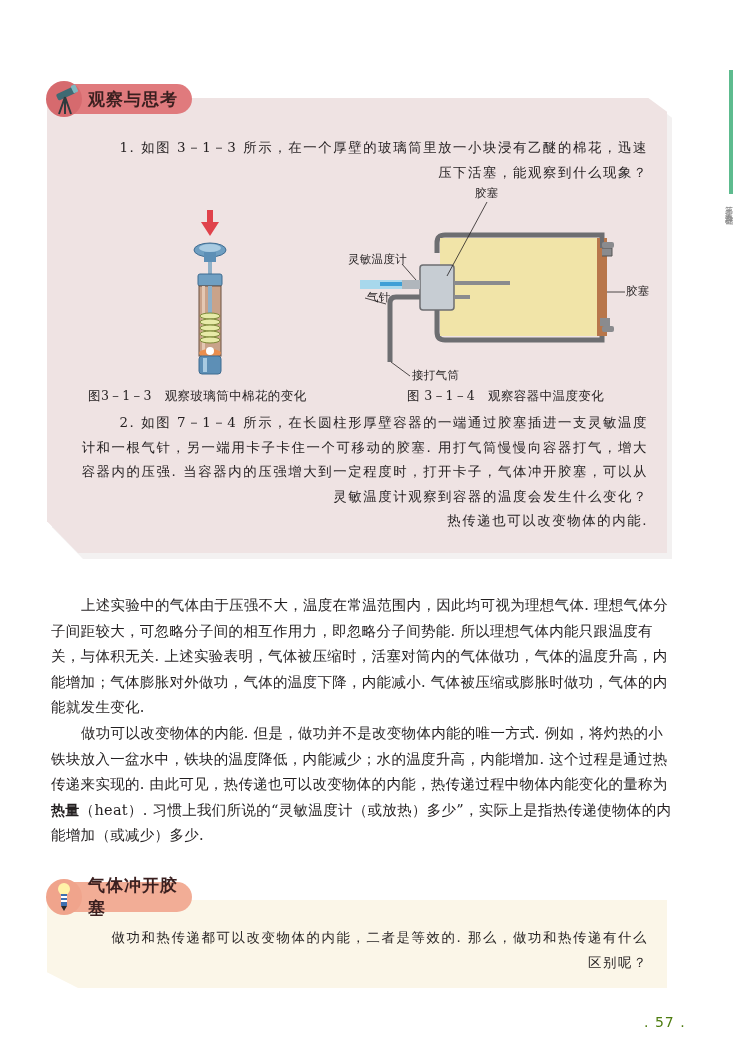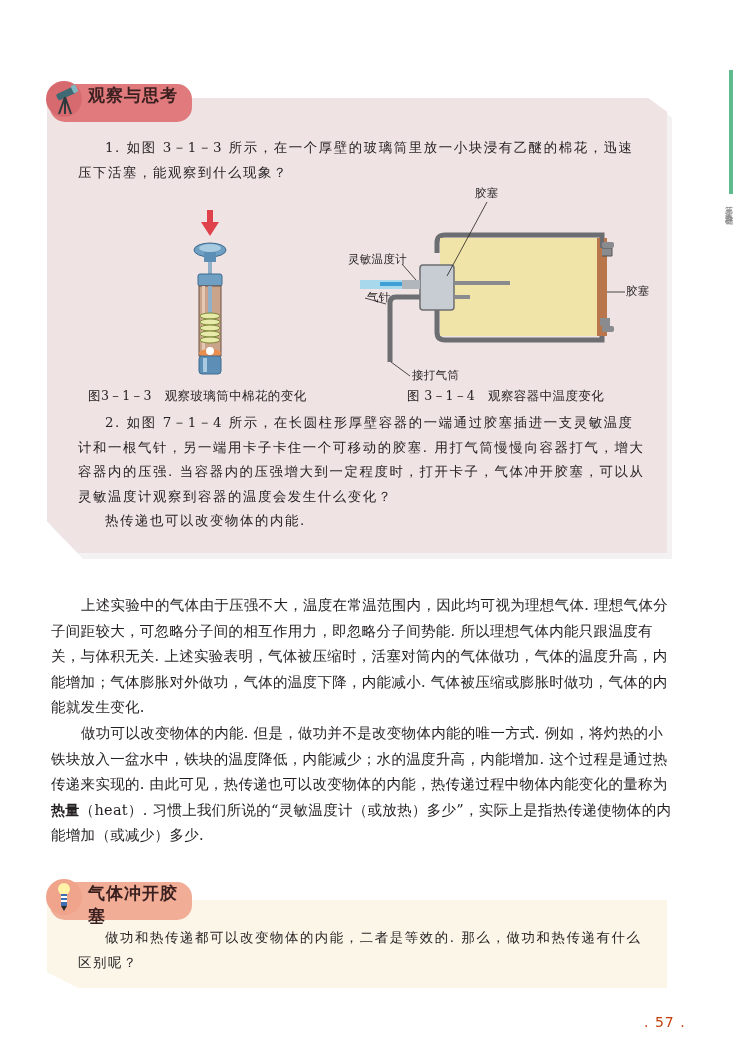--- a/index.html
+++ b/index.html
@@ -19,58 +19,58 @@
       position: absolute; left: 47px; top: 98px; width: 620px; height: 455px;
       background: #efe3e3;
       clip-path: polygon(0 0, 97% 0, 100% 3%, 100% 100%, 5% 100%, 0 93%);
     }
     .obs-box-shadow {
       position: absolute; left: 52px; top: 104px; width: 620px; height: 455px;
       background: #e8e4e4; opacity: .5;
       clip-path: polygon(0 0, 97% 0, 100% 3%, 100% 100%, 5% 100%, 0 93%);
     }
     .badge {
-      position: absolute; height: 38px; border-radius: 15px; display: flex; 
+      position: absolute; height: 30px; border-radius: 15px; display: flex; align-items: center;
       font-family: "DejaVu Sans", "Liberation Sans", sans-serif; font-weight: bold; font-size: 17px;
       color: #3a1f1f; letter-spacing: 1px;
     }
     .badge-obs { left: 50px; top: 84px; width: 142px; background: #e07a7d; padding-left: 38px; box-sizing: border-box; }
     .badge-disc { left: 50px; top: 882px; width: 142px; background: #f2ad96; padding-left: 38px; box-sizing: border-box; }
     .badge-circle {
       position: absolute; width: 36px; height: 36px; border-radius: 50%;
     }
     .badge-circle.obs { left: 46px; top: 81px; background: #d66a6e; }
     .badge-circle.disc { left: 46px; top: 879px; background: #f0a48c; }
     .badge-icon { position: absolute; }
 
     .para {
       position: absolute; font-size: 13.4px; line-height: 24.5px; letter-spacing: 1.6px; margin: 0;
     }
     .obs-text { left: 78px; width: 570px; }
-    .indent { text-indent: 27px; }
+    .indent { text-indent: 27px; text-align: right; }
     .caption {
       position: absolute; font-size: 12.5px; top: 388px; letter-spacing: .4px; white-space: nowrap;
     }
     .fig-label {
       position: absolute; font-size: 11.5px; white-space: nowrap; letter-spacing: .3px;
     }
     .main-text {
       position: absolute; left: 47px; width: 626px; font-size: 14.5px; line-height: 25.6px; letter-spacing: .3px; margin: 4px;
     }
     b.term { font-weight: bold; font-family: "DejaVu Sans", sans-serif; font-size: 14px; }
 
     .disc-box {
       position: absolute; left: 47px; top: 900px; width: 620px; height: 88px;
       background: #fbf6e8;
       clip-path: polygon(0 0, 100% 0, 100% 100%, 5% 100%, 0 82%);
     }
     .disc-text { left: 78px; width: 570px; font-size: 13.4px; }
     .page-num {
       position: absolute; left: 644px; top: 1014px; font-family: "DejaVu Sans", "Liberation Sans", sans-serif;
-      font-size: 14px; color: #c2410c; letter-spacing: 1px;
+      font-size: 14px; color: #4d7c0f; letter-spacing: 1px;
     }
   </style>
 </head>
 <body>
 
 <div class="side-tab"></div>
 <div class="side-text">第三章 热力学基础</div>
 
 <div class="obs-box-shadow"></div>
 <div class="obs-box"></div>

